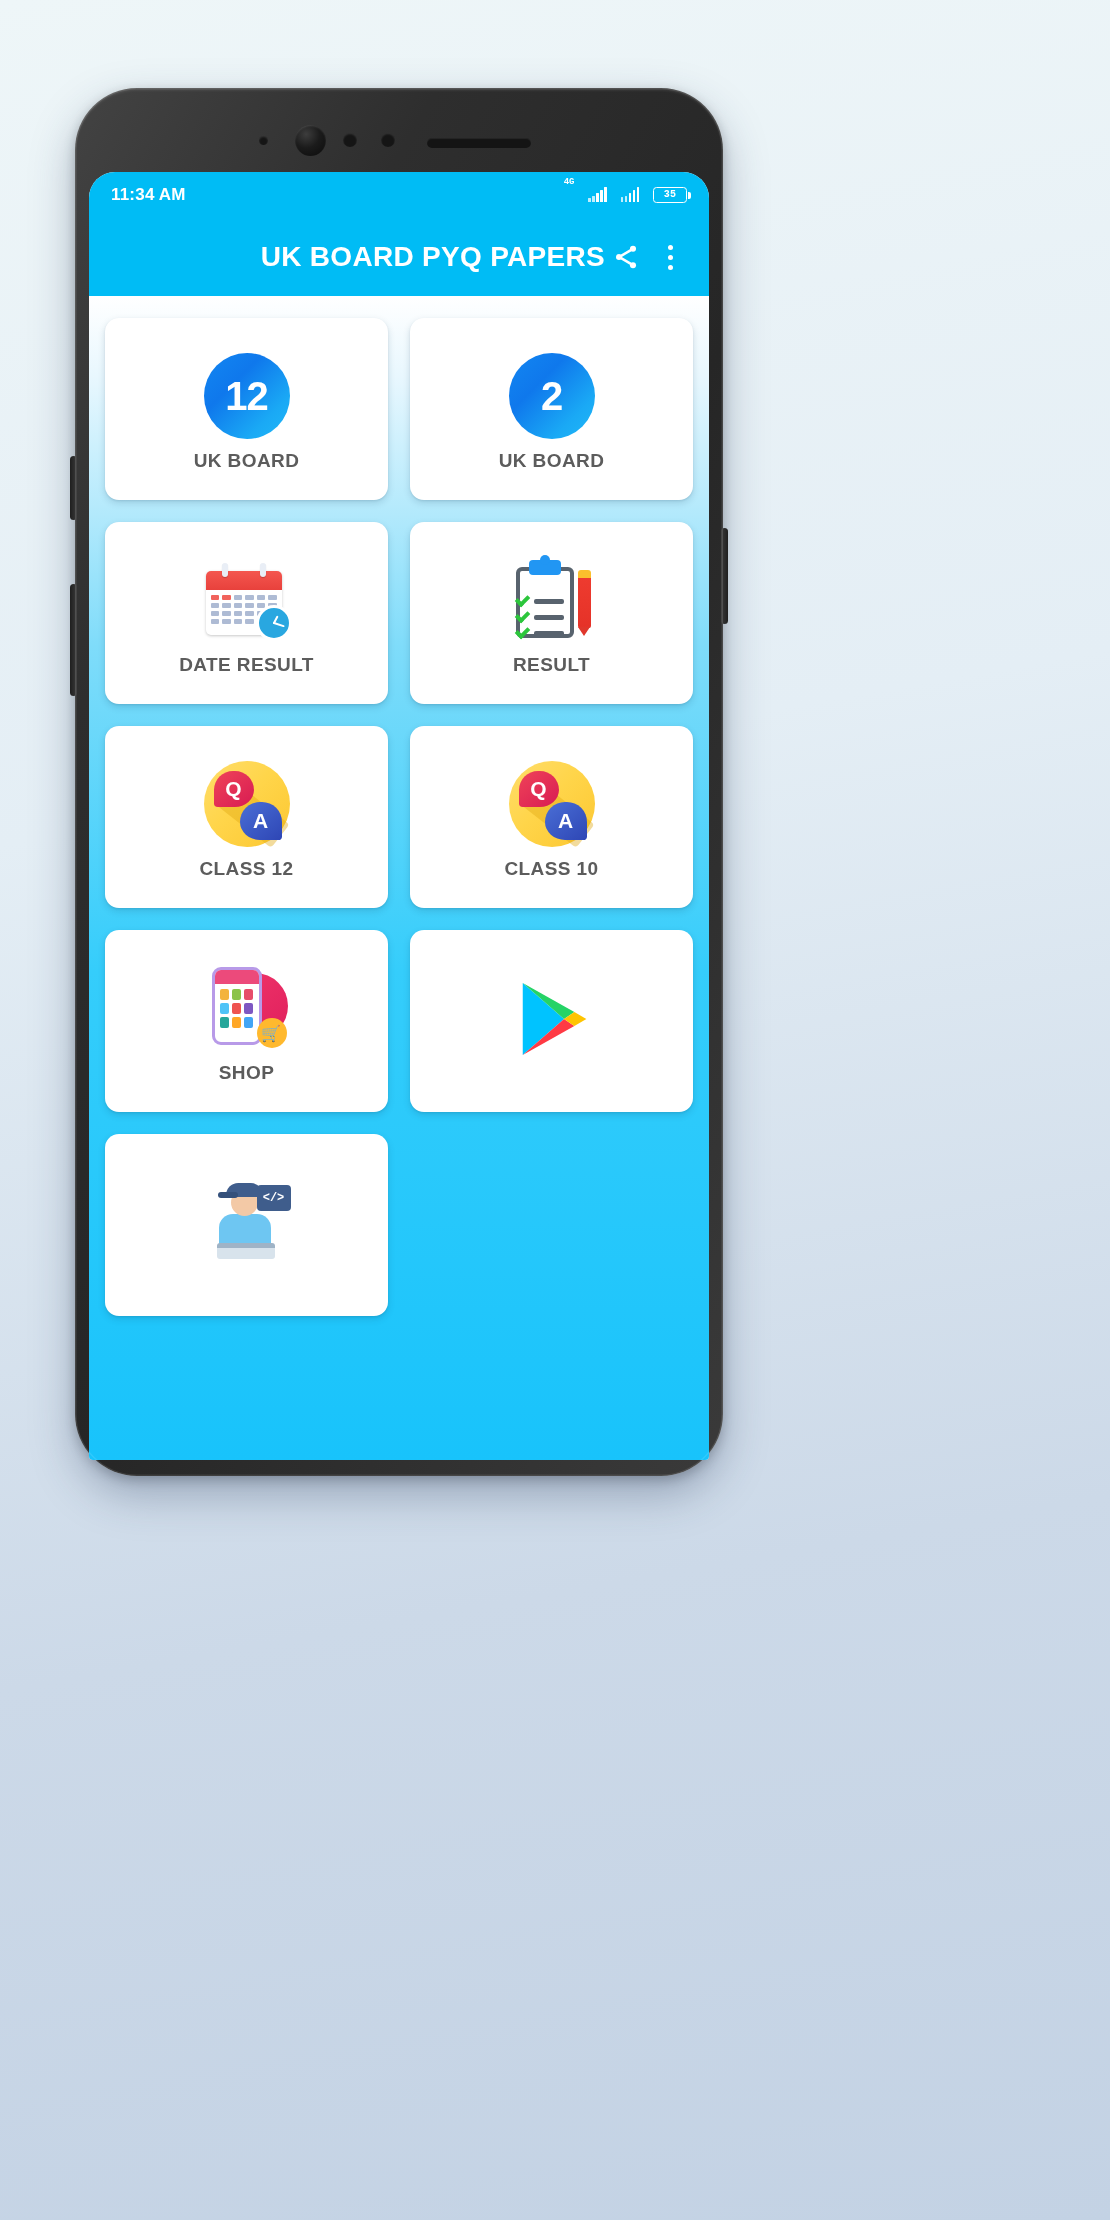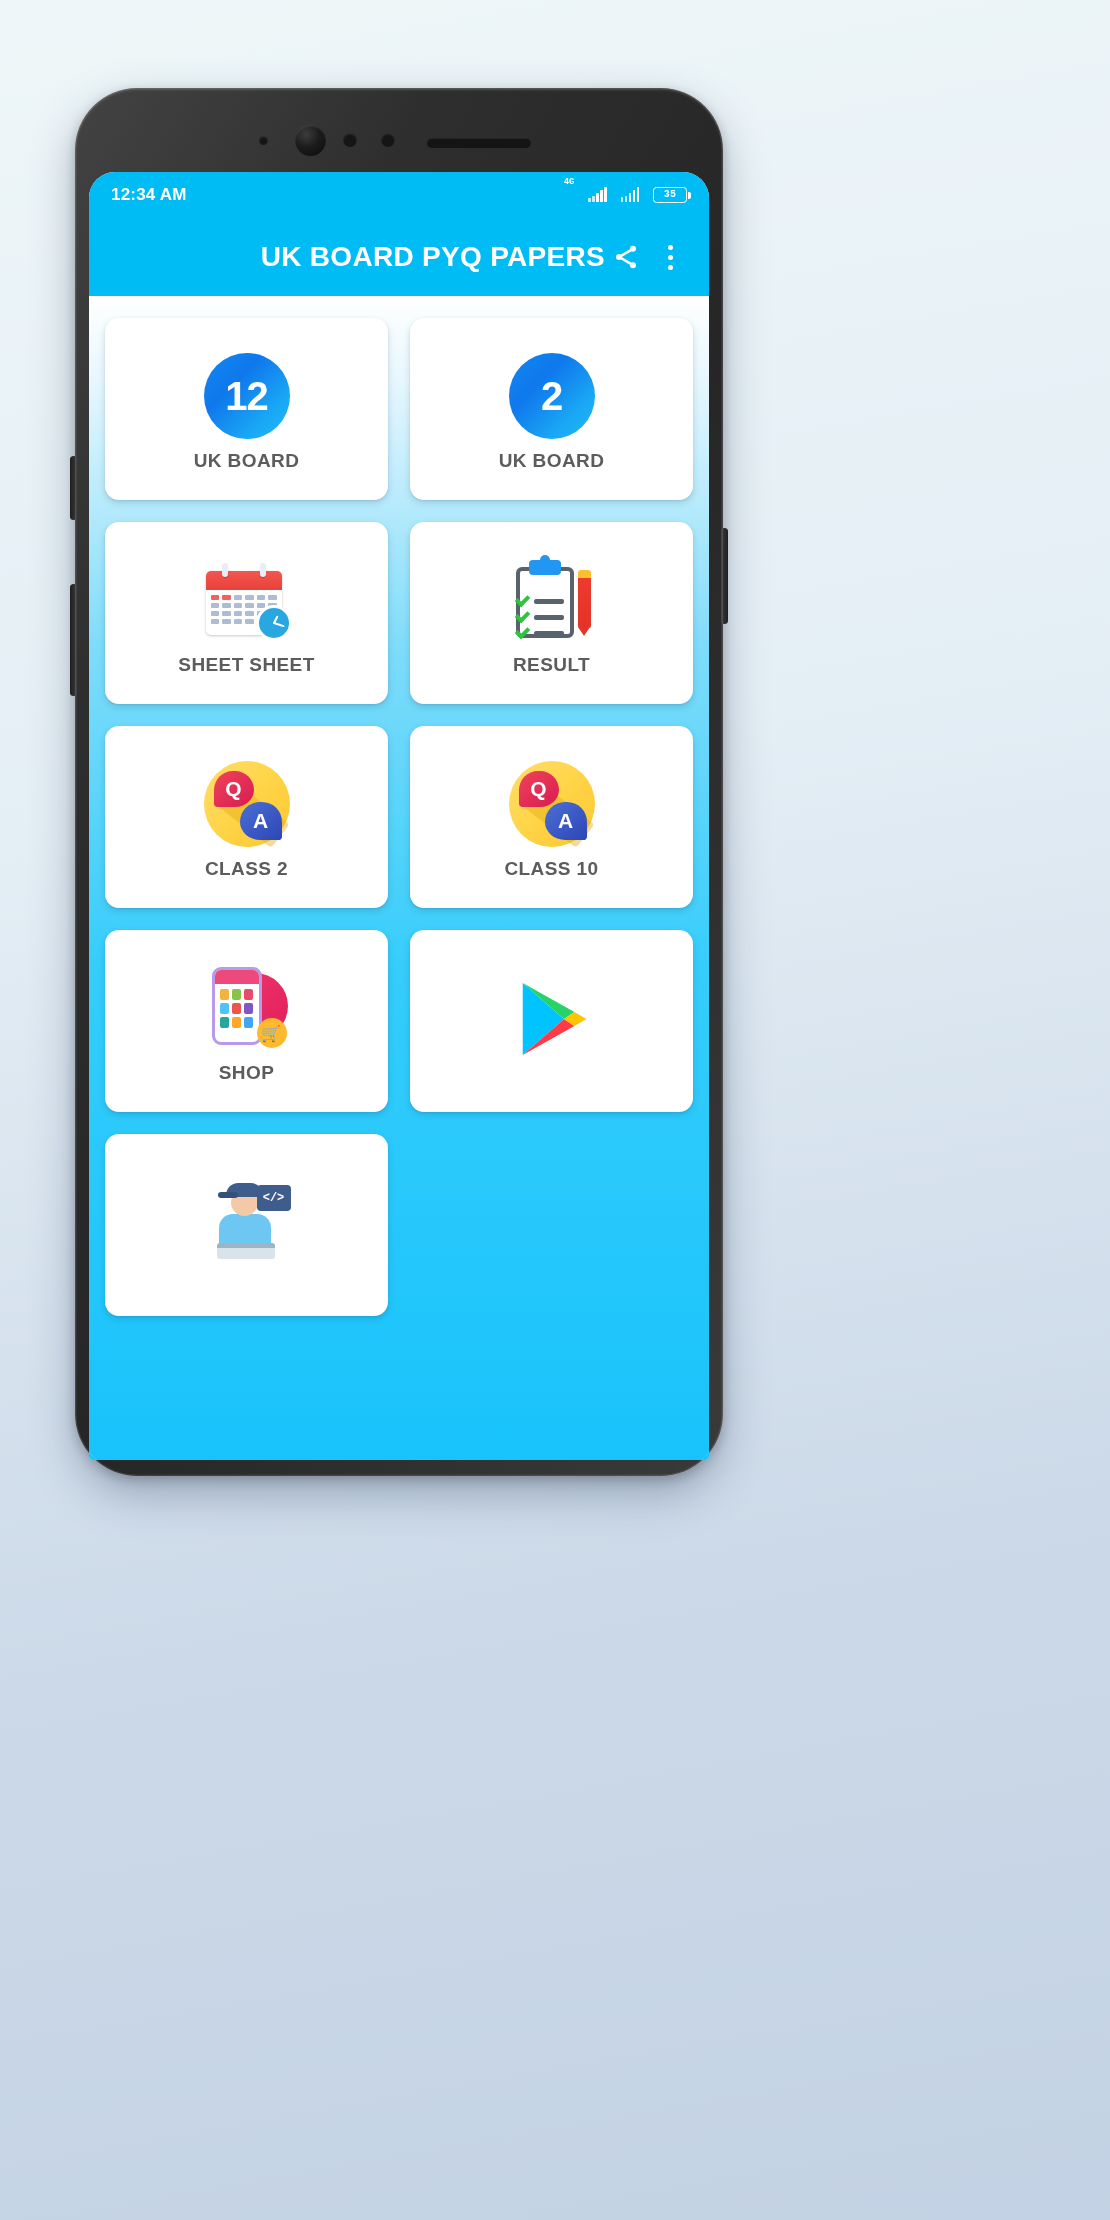--- a/index.html
+++ b/index.html
@@ -221,21 +221,21 @@
     <div class="lens tiny" id="lens-ir1"></div>
     <div class="lens big" id="lens-cam"></div>
     <div class="lens small" id="lens-ir2"></div>
     <div class="lens small" id="lens-ir3"></div>
     <div id="speaker"></div>
   </div>
 
   <div id="screen">
 
     <div id="status-bar">
-      <span>12:34 AM</span>
+      <span>11:34 AM</span>
       <div id="status-right">
         <span class="sig-4g">4G</span>
         <span class="bars">
           <i></i>
             <i></i>
             <i></i>
             <i></i>
             <i></i>
         </span>
         <span class="bars b2">
@@ -316,21 +316,21 @@
                     <i></i>
                     <i></i>
                     <i></i>
                 </div>
               </div>
               <div class="ring l"></div>
                 <div class="ring r"></div>
               <div class="clock"></div>
             </div>
           </div>
-          <div class="card-label">SHEET SHEET</div>
+          <div class="card-label">DATE RESULT</div>
         </div>
 
         <div class="card">
           <div class="icon-wrap">
             <div class="clip">
               <div class="board">
                 <div class="line l1"></div>
                   <div class="line l2"></div>
                   <div class="line l3"></div>
                 <div class="chk c1"></div>
@@ -346,21 +346,21 @@
 
         <div class="card">
           <div class="icon-wrap">
             <div class="qa">
               <div class="circle"></div>
               <div class="shadow"></div>
               <div class="bubQ">Q</div>
               <div class="bubA">A</div>
             </div>
           </div>
-          <div class="card-label">CLASS 2</div>
+          <div class="card-label">CLASS 12</div>
         </div>
 
         <div class="card">
           <div class="icon-wrap">
             <div class="qa">
               <div class="circle"></div>
               <div class="shadow"></div>
               <div class="bubQ">Q</div>
               <div class="bubA">A</div>
             </div>

